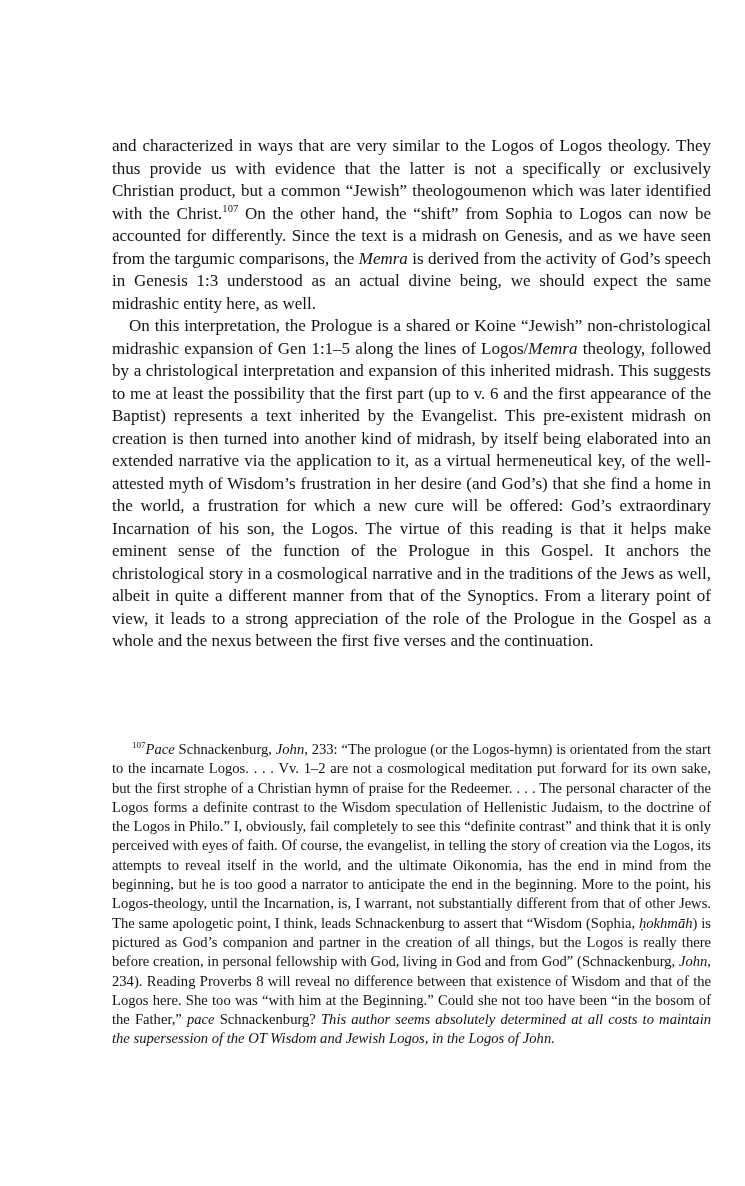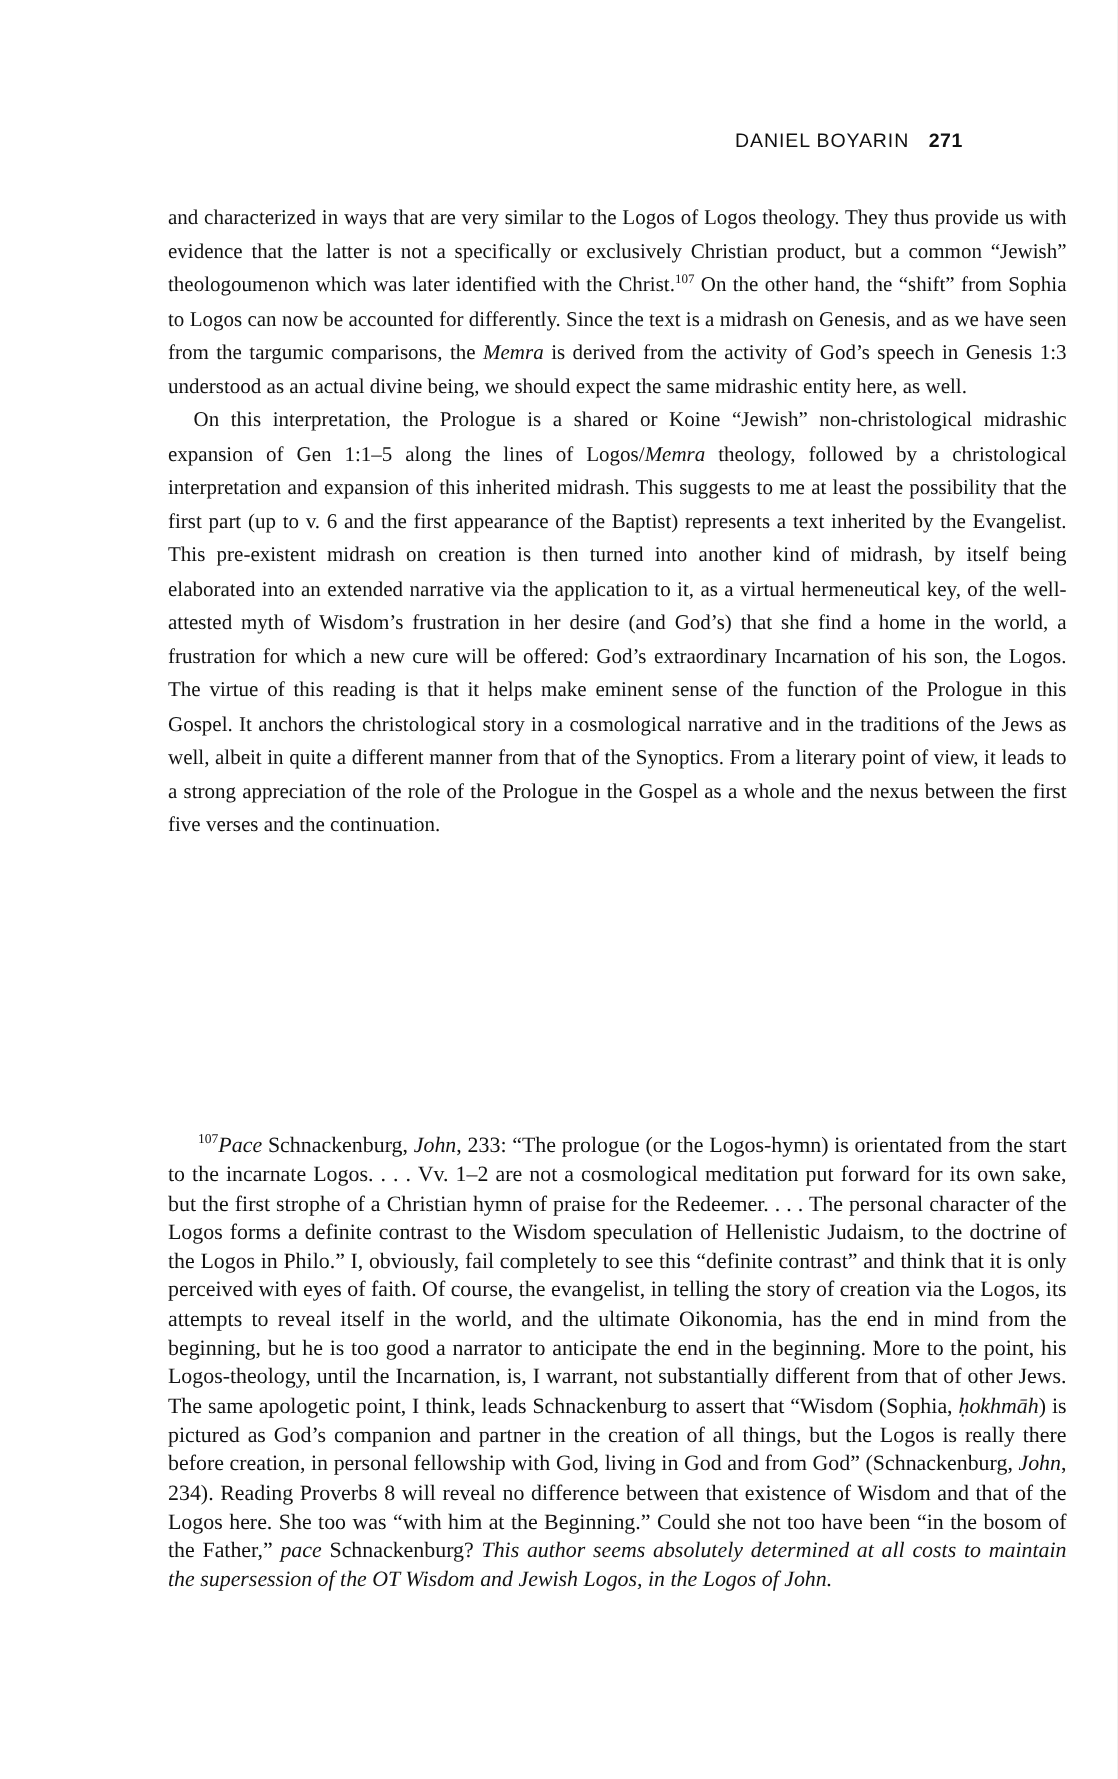--- a/index.html
+++ b/index.html
@@ -37,21 +37,21 @@
     letter-spacing: 0.4px;
   }
   .main-text {
     position: absolute;
     left: 112px;
     top: 135px;
     width: 599px;
   }
   .main-text p {
     margin: 0;
-    font-size: 14px;
+    font-size: 17px;
     line-height: 22.5px;
     text-align: justify;
     color: #121212;
   }
   .main-text p.indent {
     text-indent: 17px;
     font-family: Liberation Serif, serif;
   }
   .footnote-section {
     position: absolute;
@@ -61,39 +61,35 @@
   }
   .footnote-section p {
     margin: 0;
     font-size: 14.6px;
     line-height: 19.3px;
     text-align: justify;
     color: #121212;
   }
   .footnote-section p.indent {
     text-indent: 20px;
-    margin-top: 15px;
   }
   sup {
     font-size: 0.62em;
     line-height: 0;
     vertical-align: super;
   }
   i {
     font-style: italic;
   }
 </style>
 </head>
 <body>
 
 <div class="page">
 
-  <div class="running-head">
-    <span class="author">DANIEL BOYARIN</span><span class="pagenum">271</span>
-  </div>
 
   <div class="main-text">
       <p class=""><span>and characterized in ways that are very similar to the Logos of Logos theology. They thus provide us with evidence that the latter is not a specifically or exclusively Christian product, but a common “Jewish” theologoumenon which was later identified with the Christ.</span><sup>107</sup><span> On the other hand, the “shift” from Sophia to Logos can now be accounted for differently. Since the text is a midrash on Genesis, and as we have seen from the targumic comparisons, the </span><i>Memra</i><span> is derived from the activity of God’s speech in Genesis 1:3 understood as an actual divine being, we should expect the same midrashic entity here, as well.</span></p>
       <p class="indent"><span>On this interpretation, the Prologue is a shared or Koine “Jewish” non-christological midrashic expansion of Gen 1:1–5 along the lines of Logos/</span><i>Memra</i><span> theology, followed by a christological interpretation and expansion of this inherited midrash. This suggests to me at least the possibility that the first part (up to v. 6 and the first appearance of the Baptist) represents a text inherited by the Evangelist. This pre-existent midrash on creation is then turned into another kind of midrash, by itself being elaborated into an extended narrative via the application to it, as a virtual hermeneutical key, of the well-attested myth of Wisdom’s frustration in her desire (and God’s) that she find a home in the world, a frustration for which a new cure will be offered: God’s extraordinary Incarnation of his son, the Logos. The virtue of this reading is that it helps make eminent sense of the function of the Prologue in this Gospel. It anchors the christological story in a cosmological narrative and in the traditions of the Jews as well, albeit in quite a different manner from that of the Synoptics. From a literary point of view, it leads to a strong appreciation of the role of the Prologue in the Gospel as a whole and the nexus between the first five verses and the continuation.</span></p>
     </div>
 
   <div class="footnote-section">
       <p class="indent"><sup>107</sup><i>Pace</i><span> Schnackenburg, </span><i>John</i><span>, 233: “The prologue (or the Logos-hymn) is orientated from the start to the incarnate Logos. . . . Vv. 1–2 are not a cosmological meditation put forward for its own sake, but the first strophe of a Christian hymn of praise for the Redeemer. . . . The personal character of the Logos forms a definite contrast to the Wisdom speculation of Hellenistic Judaism, to the doctrine of the Logos in Philo.” I, obviously, fail completely to see this “definite contrast” and think that it is only perceived with eyes of faith. Of course, the evangelist, in telling the story of creation via the Logos, its attempts to reveal itself in the world, and the ultimate Oikonomia, has the end in mind from the beginning, but he is too good a narrator to anticipate the end in the beginning. More to the point, his Logos-theology, until the Incarnation, is, I warrant, not substantially different from that of other Jews. The same apologetic point, I think, leads Schnackenburg to assert that “Wisdom (Sophia, </span><i>ḥokhmāh</i><span>) is pictured as God’s companion and partner in the creation of all things, but the Logos is really there before creation, in personal fellowship with God, living in God and from God” (Schnackenburg, </span><i>John</i><span>, 234). Reading Proverbs 8 will reveal no difference between that existence of Wisdom and that of the Logos here. She too was “with him at the Beginning.” Could she not too have been “in the bosom of the Father,” </span><i>pace</i><span> Schnackenburg? </span><i>This author seems absolutely determined at all costs to maintain the supersession of the OT Wisdom and Jewish Logos, in the Logos of John.</i></p>
     </div>
 

